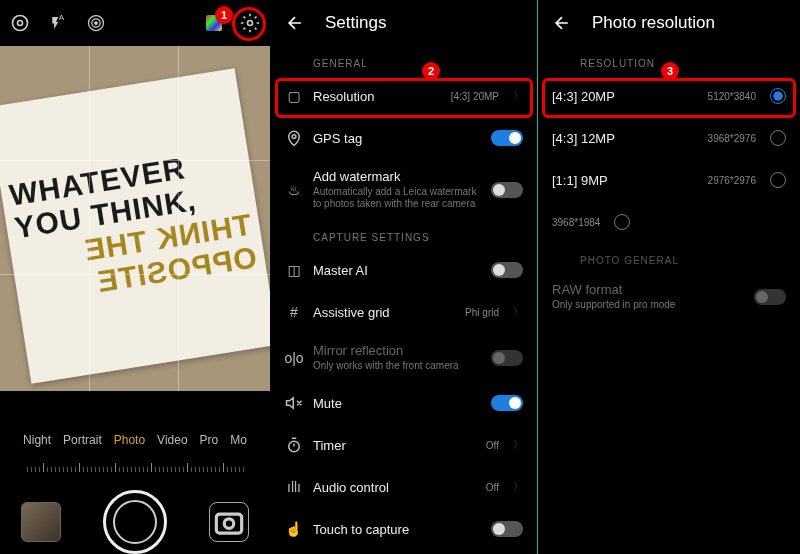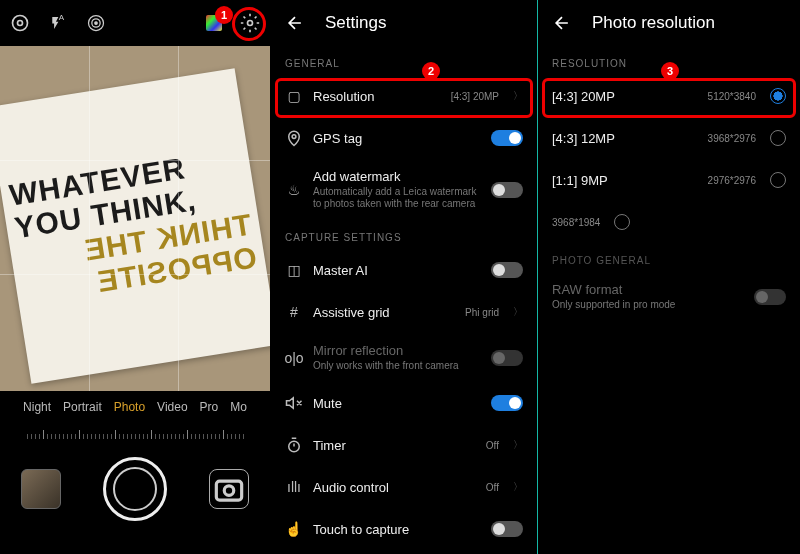--- a/index.html
+++ b/index.html
@@ -14,34 +14,34 @@
   .topbar .icons-left { display: flex; gap: 18px; align-items: center; }
   .topbar .icons-right { display: flex; gap: 18px; align-items: center; }
   .icon { width: 20px; height: 20px; display: inline-flex; align-items: center; justify-content: center; color: #ccc; }
   .viewfinder { position: relative; height: 345px; background: #a8967a; overflow: hidden; }
   .grid-v, .grid-h { position: absolute; background: rgba(255,255,255,0.35); }
   .grid-v { width: 1px; height: 100%; top: 0; }
   .grid-h { height: 1px; width: 100%; left: 0; }
   .poster { position: absolute; left: 8px; top: 40px; width: 250px; height: 280px; background: #f2eee4; transform: rotate(-9deg); box-shadow: 0 2px 6px rgba(0,0,0,0.3); display: flex; flex-direction: column; justify-content: center; padding: 14px 8px; }
   .poster .line { font-weight: 900; letter-spacing: 1px; color: #1b1b1b; font-size: 30px; line-height: 1.1; }
   .poster .flip { transform: scale(-1,1); color: #a6861f; }
-  .modes { display: flex; align-items: center; justify-content: center; gap: 12px; height: 32px; font-size: 12px; color: #bbb; }
+  .modes { display: flex; align-items: center; justify-content: center; gap: 12px; height: 32px; font-size: 12px; color: #bbb; margin-top: 33px; }
   .modes .active { color: #d8a02a; }
   .ticks { height: 16px; display: flex; justify-content: center; gap: 3px; align-items: flex-end; }
   .ticks span { width: 1px; height: 5px; background: #555; }
   .ticks span.tall { height: 9px; background: #888; }
   .controls { height: 100px; display: flex; align-items: center; justify-content: space-around; }
   .thumb { width: 40px; height: 40px; border-radius: 6px; background: linear-gradient(135deg,#7a6a55,#3a3228); border:1px solid #666; }
   .shutter { width: 64px; height: 64px; border-radius: 50%; border: 3px solid #eee; display:flex;align-items:center;justify-content:center; }
   .shutter-inner { width: 44px; height: 44px; border-radius:50%; border:2px solid #ccc; }
   .lens-toggle { width: 40px; height: 40px; border-radius: 8px; border:1.5px solid #aaa; display:flex;align-items:center;justify-content:center; }
 
   
   .hdr { height: 46px; display:flex; align-items:center; gap: 20px; padding: 0 14px; font-size: 17px; color:#fff; }
-  .section { font-size: 10px; color: #777; letter-spacing: 1px; padding: 12px 14px 6px; }
+  .section { font-size: 10px; color: #777; letter-spacing: 1px; padding: 12px 14px 6px; margin-left: 28px; }
   .row { display:flex; align-items:center; padding: 10px 14px; min-height: 42px; gap: 10px; font-size: 13px; color:#eee; position:relative; }
   .row .ric { width: 18px; height:18px; display:inline-flex; align-items:center; justify-content:center; color:#bbb; flex-shrink:0; font-size:14px;}
   .row .lbl { flex: 1; }
   .row .sub { font-size: 10px; color:#777; margin-top:2px; line-height:1.2; }
   .row .val { font-size: 10px; color:#888; margin-right:4px; white-space:nowrap; }
   .row .chev { color:#666; font-size:10px; }
   .row.disabled { color:#666; }
   .row.disabled .lbl { color:#666; }
   .toggle { width: 32px; height: 16px; border-radius: 10px; background:#555; position:relative; flex-shrink:0; }
   .toggle::after { content:''; position:absolute; width:12px;height:12px;border-radius:50%;background:#ddd; top:2px; left:2px; }

